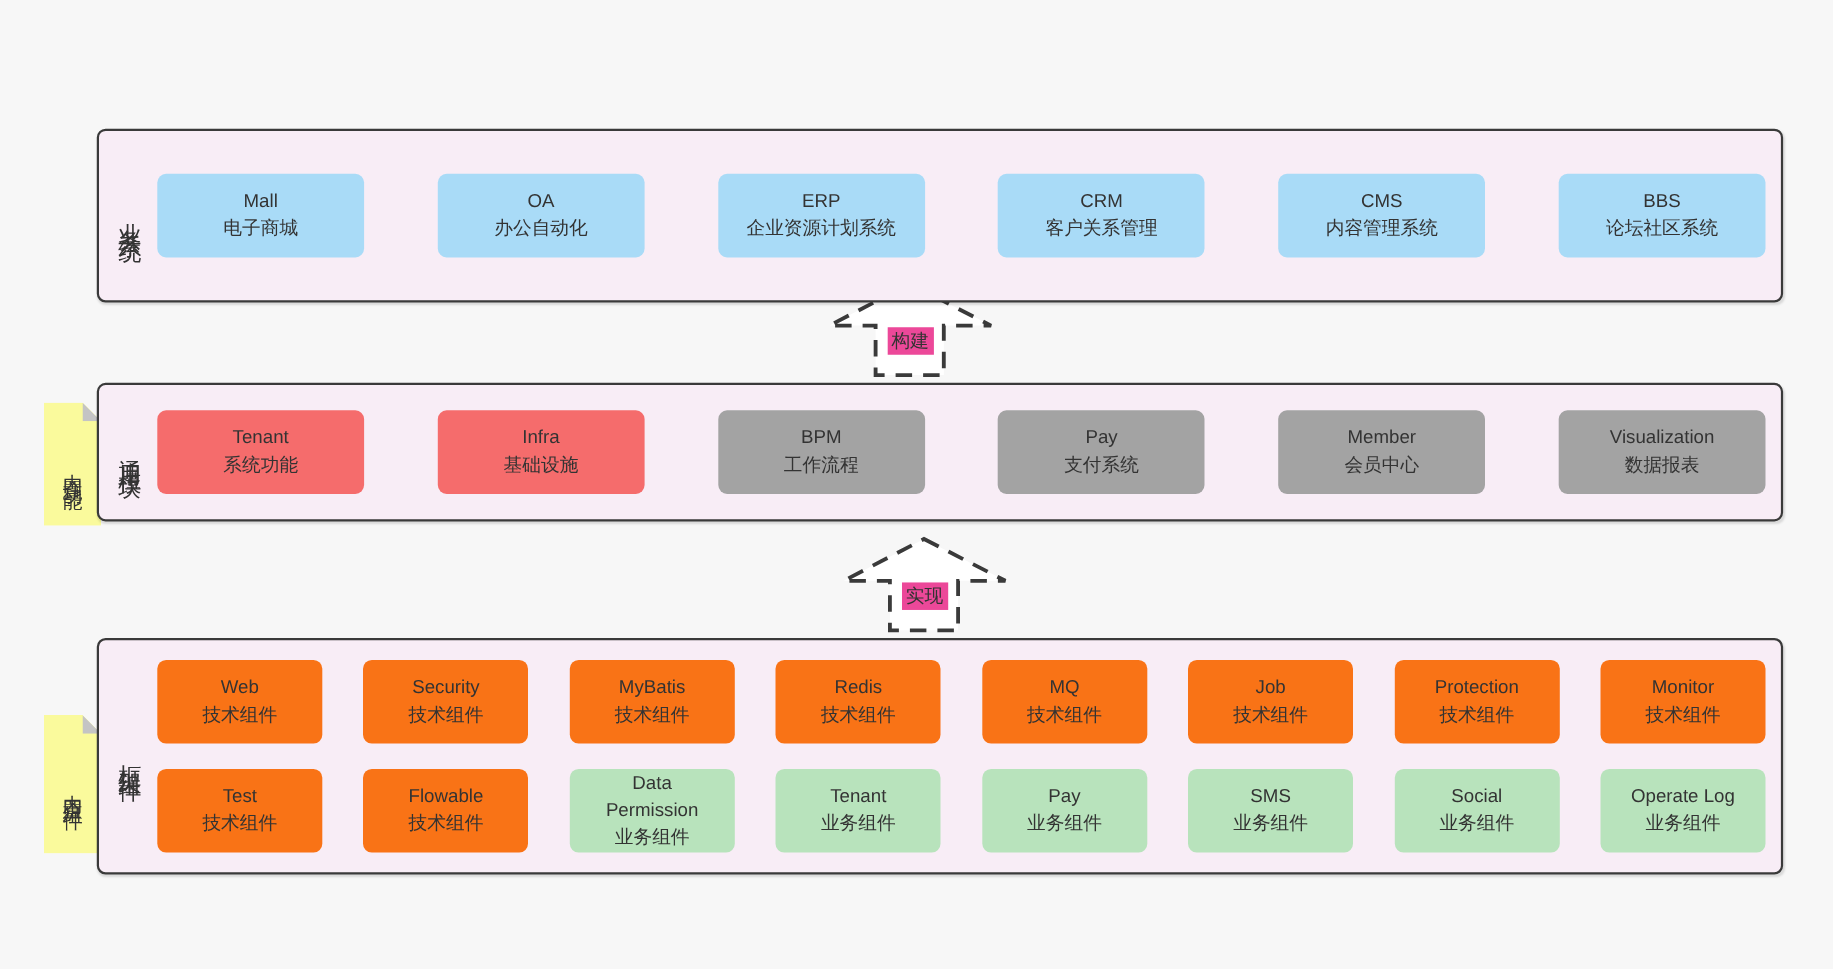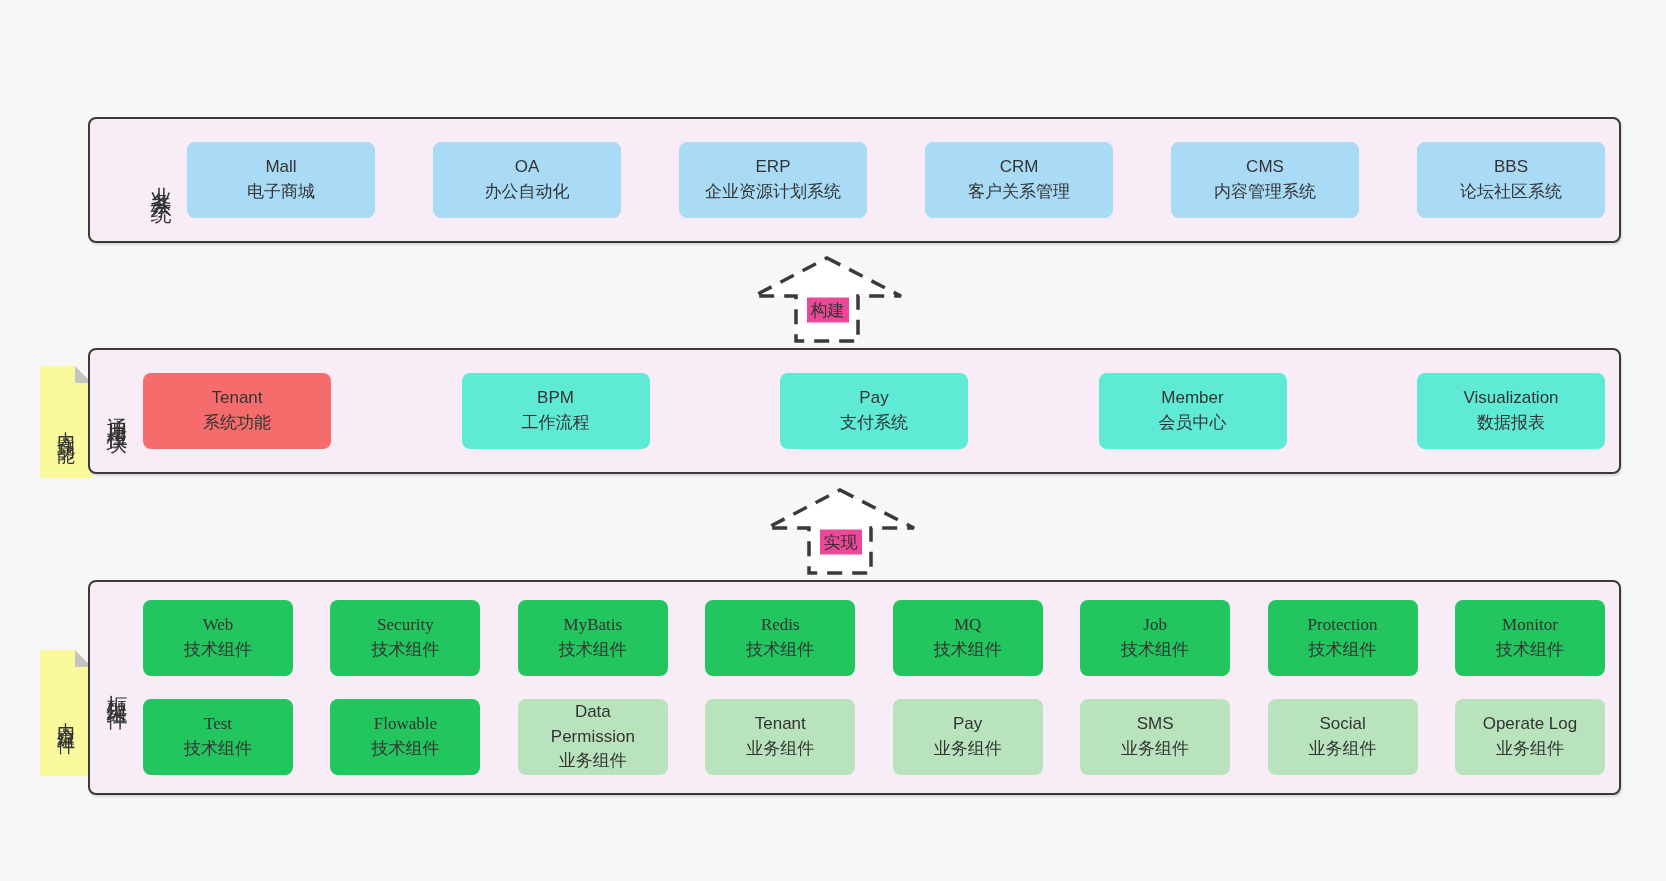--- a/index.html
+++ b/index.html
@@ -8,21 +8,21 @@
     background:#f7f7f7;color:#333;
     font-family:"Liberation Sans","DejaVu Sans",sans-serif;
   }
   
   .band{
     position:absolute;left:88px;width:1533px;box-sizing:border-box;
     background:#f8edf6;border:2px solid #3a3a3a;border-radius:8px;
     box-shadow:1px 2px 2px rgba(0,0,0,0.12);
     display:flex;align-items:center;z-index:2;
   }
-  #band1{top:117px;height:126px;padding-left:44px;}
+  #band1{top:117px;height:158px;}
   #band2{top:348px;height:126px;}
   #band3{top:580px;height:215px;}
   .band-label{
     writing-mode:vertical-rl;text-orientation:upright;
     font-size:21px;letter-spacing:5px;color:#333;
     margin-left:13px;flex:0 0 auto;user-select:none;
   }
   .boxes{
     flex:1;display:flex;justify-content:space-between;
     margin-left:12px;padding-right:14px;
@@ -35,22 +35,22 @@
   
   .box{
     height:76px;border-radius:8px;
     display:flex;flex-direction:column;align-items:center;justify-content:center;
     text-align:center;font-size:17px;line-height:1.45;color:#333;
   }
   .w6 .box,#band1 .box,#band2 .box{width:188px;}
   #band3 .box{width:150px;}
   .blue{background:#a9dbf7;}
   .red{background:#f56c6c;}
-  .pink{background:#5eead4;}
-  .green{background:#22c55e;font-family:Liberation Serif, serif;}
+  .pink{background:#a3a3a3;}
+  .green{background:#f97316;}
   .lgreen{background:#b8e3bc;}
   .box .en,.box .zh{display:block;}
   .box.wrap-en .en{max-width:100px;}
   
   .arrow{position:absolute;width:155px;height:90px;z-index:1;}
   .arrow svg{display:block;}
   #arrow1{left:750px;top:254px;}
   #arrow2{left:763px;top:486px;text-decoration:underline;}
   .arrow-label{
     position:absolute;left:50%;top:56px;transform:translate(-50%,-50%);
@@ -117,20 +117,24 @@
   <div class="sticky-text">内置功能</div>
 </div>
 
 <div class="band" id="band2">
   <div class="band-label">通用模块</div>
   <div class="boxes">
     <div class="box red">
       <span class="en">Tenant</span>
       <span class="zh">系统功能</span>
     </div>
+    <div class="box red">
+      <span class="en">Infra</span>
+      <span class="zh">基础设施</span>
+    </div>
     <div class="box pink">
       <span class="en">BPM</span>
       <span class="zh">工作流程</span>
     </div>
     <div class="box pink">
       <span class="en">Pay</span>
       <span class="zh">支付系统</span>
     </div>
     <div class="box pink">
       <span class="en">Member</span>

